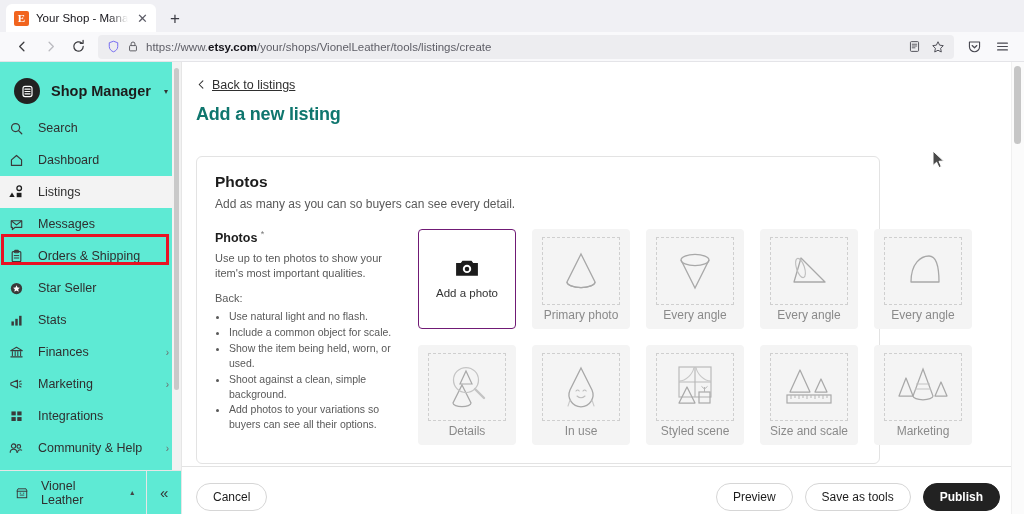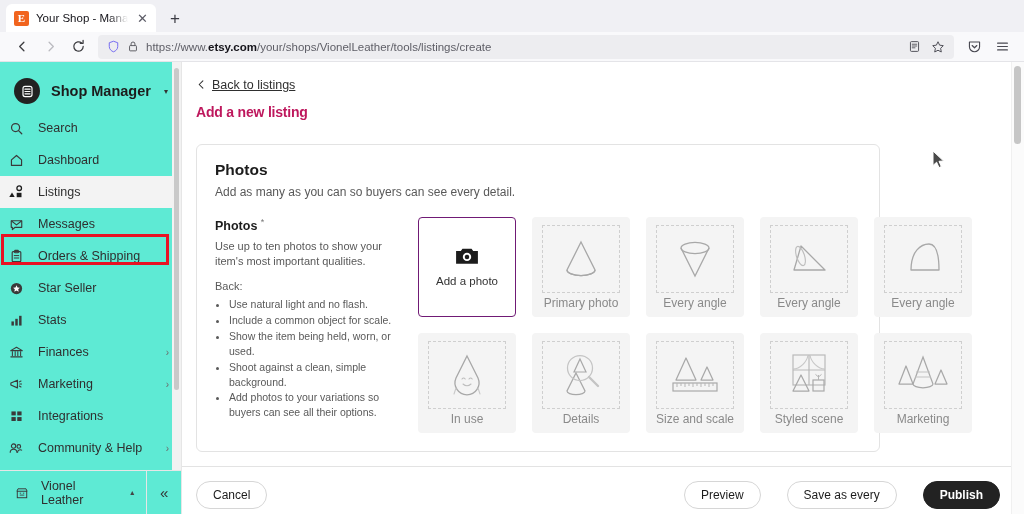--- a/index.html
+++ b/index.html
@@ -110,21 +110,21 @@
   .main {
     flex: 1 1 auto; position: relative; overflow: hidden; background: #fff;
     display: flex; flex-direction: column;
   }
   .main-inner { flex: 1 1 auto; padding: 14px 24px 0 14px; overflow: hidden; }
   .back-link {
     display: inline-flex; align-items: center; gap: 5px; font-size: 12.5px; color: #2f2f2f;
     margin-bottom: 12px;
   }
   .back-link .lbl { text-decoration: underline; }
-  .page-title { font-size: 14px; font-weight: bold; color: #be185d; margin-bottom: 24px; letter-spacing: -0.2px; }
+  .page-title { font-size: 18px; font-weight: bold; color: #0f766e; margin-bottom: 31px; letter-spacing: -0.2px; }
 
   .card {
     border: 1px solid #e3e3e3; border-radius: 6px; background: #fff;
     padding: 16px 18px 18px 18px; width: 684px;
   }
   .card-title { font-size: 15.5px; font-weight: bold; color: #1c1c1c; margin-bottom: 6px; }
   .card-sub { font-size: 12px; color: #595959; margin-bottom: 18px; }
 
   .photos-row { display: flex; gap: 18px; }
   .tips { width: 185px; flex: 0 0 185px; }
@@ -149,21 +149,21 @@
     border: 1px dashed #cfcfcf; display: flex; align-items: center; justify-content: center;
   }
   .tile-label {
     position: absolute; bottom: 7px; left: 0; right: 0; text-align: center;
     font-size: 12px; color: #8a8a8a;
   }
   .tile.primary .tile-label-static { font-size: 11.5px; color: #333; position: static; }
 
   .footerbar {
     flex: 0 0 48px; height: 48px; border-top: 1px solid #e3e3e3; background: #fff;
-    display: flex; align-items: center; padding: 8px 24px 0 14px; gap: 26px;
+    display: flex; align-items: flex-start; padding: 16px 24px 0 14px; gap: 12px;
   }
   .btn {
     font-size: 12px; border-radius: 22px; padding: 7px 16px; border: 1px solid #d6d6d6;
     background: #fff; color: #1c1c1c; line-height: 1;
   }
   .btn.dark { background: #222; color: #fff; border-color: #222; font-weight: bold; }
   .btn.wide { font-weight: normal; }
   .spacer { flex: 1 1 auto; }
 
   .main-scroll-track {
@@ -481,91 +481,91 @@
                 <div class="tile-art">
                   <svg width="48" height="44" viewBox="0 0 48 44">
                       <path d="M12 33 C12 14 22 7 30 7 C37 7 40 16 40 33 Z" fill="none" stroke="#a8a8a8" stroke-width="1.3" stroke-linejoin="round"></path>
                     </svg>
                 </div>
                 <div class="tile-label">Every angle</div>
               </div>
 
               <div class="tile">
                 <div class="tile-art">
+                  <svg width="56" height="48" viewBox="0 0 56 48">
+                    <path d="M23 22 L32 40 A9 3.6 0 0 1 14 40 Z" fill="none" stroke="#a8a8a8" stroke-width="1.25"></path>
+                    <circle cx="27" cy="17" r="12.5" fill="none" stroke="#c4c4c4" stroke-width="1.25"></circle>
+                    <path d="M36 26 L45 35" stroke="#c4c4c4" stroke-width="2.4" stroke-linecap="round"></path>
+                    <path d="M27 8 L33 21 H21 Z" fill="none" stroke="#a8a8a8" stroke-width="1.2"></path>
+                  </svg>
+                </div>
+                <div class="tile-label">Details</div>
+              </div>
+
+              <div class="tile">
+                <div class="tile-art">
                   <svg width="48" height="46" viewBox="0 0 48 46">
                     <path d="M24 4 L35 26 A12 12 0 1 1 13 26 Z" fill="none" stroke="#a8a8a8" stroke-width="1.3"></path>
                     <path d="M19 27 q1.6 -2 3.2 0M26 27 q1.6 -2 3.2 0" fill="none" stroke="#bdbdbd" stroke-width="1.1" stroke-linecap="round"></path>
                     <path d="M20 32 q4 3.4 8 0" fill="none" stroke="#bdbdbd" stroke-width="1.1" stroke-linecap="round"></path>
                     <path d="M13 36 L11 42M35 36 L37 42" stroke="#c9c9c9" stroke-width="1.1" stroke-linecap="round"></path>
                   </svg>
                 </div>
                 <div class="tile-label">In use</div>
-              </div>
-
-              <div class="tile">
-                <div class="tile-art">
-                  <svg width="56" height="48" viewBox="0 0 56 48">
-                    <path d="M23 22 L32 40 A9 3.6 0 0 1 14 40 Z" fill="none" stroke="#a8a8a8" stroke-width="1.25"></path>
-                    <circle cx="27" cy="17" r="12.5" fill="none" stroke="#c4c4c4" stroke-width="1.25"></circle>
-                    <path d="M36 26 L45 35" stroke="#c4c4c4" stroke-width="2.4" stroke-linecap="round"></path>
-                    <path d="M27 8 L33 21 H21 Z" fill="none" stroke="#a8a8a8" stroke-width="1.2"></path>
-                  </svg>
-                </div>
-                <div class="tile-label">Details</div>
-              </div>
-
-              <div class="tile">
-                <div class="tile-art">
-                  <svg width="56" height="46" viewBox="0 0 56 46">
-                    <path d="M19 6 L29 28 H9 Z" fill="none" stroke="#a8a8a8" stroke-width="1.25" stroke-linejoin="round"></path>
-                    <path d="M40 15 L46 28 H34 Z" fill="none" stroke="#a8a8a8" stroke-width="1.25" stroke-linejoin="round"></path>
-                    <rect x="6" y="31" width="44" height="8" fill="none" stroke="#a8a8a8" stroke-width="1.2"></rect>
-                    <path d="M10 31v4M14 31v3M18 31v4M22 31v3M26 31v4M30 31v3M34 31v4M38 31v3M42 31v4M46 31v3" stroke="#b5b5b5" stroke-width="1"></path>
-                  </svg>
-                </div>
-                <div class="tile-label">Size and scale</div>
               </div>
 
               <div class="tile">
                 <div class="tile-art">
                   <svg width="54" height="48" viewBox="0 0 54 48">
                     <rect x="11" y="4" width="32" height="30" fill="none" stroke="#b9b9b9" stroke-width="1.2"></rect>
                     <path d="M27 4 v30M11 19 h32" stroke="#b9b9b9" stroke-width="1.2"></path>
                     <path d="M11 18 C18 18 25 11 26 4" fill="none" stroke="#c7c7c7" stroke-width="1.1"></path>
                     <path d="M43 18 C36 18 29 11 28 4" fill="none" stroke="#c7c7c7" stroke-width="1.1"></path>
                     <path d="M19 24 L27 40 H11 Z" fill="none" stroke="#a8a8a8" stroke-width="1.25" stroke-linejoin="round"></path>
                     <rect x="31" y="29" width="11" height="11" fill="none" stroke="#a8a8a8" stroke-width="1.2"></rect>
                     <path d="M36.5 29 v-5M36.5 26 l3 -2.6M36.5 26 l-3 -2.6" stroke="#b5b5b5" stroke-width="1"></path>
                   </svg>
                 </div>
                 <div class="tile-label">Styled scene</div>
               </div>
 
               <div class="tile">
                 <div class="tile-art">
+                  <svg width="56" height="46" viewBox="0 0 56 46">
+                    <path d="M19 6 L29 28 H9 Z" fill="none" stroke="#a8a8a8" stroke-width="1.25" stroke-linejoin="round"></path>
+                    <path d="M40 15 L46 28 H34 Z" fill="none" stroke="#a8a8a8" stroke-width="1.25" stroke-linejoin="round"></path>
+                    <rect x="6" y="31" width="44" height="8" fill="none" stroke="#a8a8a8" stroke-width="1.2"></rect>
+                    <path d="M10 31v4M14 31v3M18 31v4M22 31v3M26 31v4M30 31v3M34 31v4M38 31v3M42 31v4M46 31v3" stroke="#b5b5b5" stroke-width="1"></path>
+                  </svg>
+                </div>
+                <div class="tile-label">Size and scale</div>
+              </div>
+
+              <div class="tile">
+                <div class="tile-art">
                   <svg width="56" height="42" viewBox="0 0 56 42">
                     <path d="M11 12 L18 30 H4 Z" fill="none" stroke="#a8a8a8" stroke-width="1.25" stroke-linejoin="round"></path>
                     <path d="M28 3 L38 30 A10 3.8 0 0 1 18 30 Z" fill="none" stroke="#a8a8a8" stroke-width="1.25"></path>
                     <path d="M21 18 h14M20 23 h16" stroke="#c2c2c2" stroke-width="1"></path>
                     <path d="M46 16 L52 30 H40 Z" fill="none" stroke="#a8a8a8" stroke-width="1.25" stroke-linejoin="round"></path>
                   </svg>
                 </div>
                 <div class="tile-label">Marketing</div>
               </div>
 
             </div>
           </div>
         </div>
       </div>
 
       <div class="footerbar">
         <button class="btn">Cancel</button>
         <span class="spacer"></span>
         <button class="btn wide">Preview</button>
-        <button class="btn wide">Save as every</button>
+        <button class="btn wide">Save as tools</button>
         <button class="btn dark">Publish</button>
       </div>
 
       <div class="main-scroll-track">
         <div class="main-scroll-thumb"></div>
       </div>
     </div>
 
     <div class="cursor">
       <svg width="13" height="19" viewBox="0 0 13 19">

